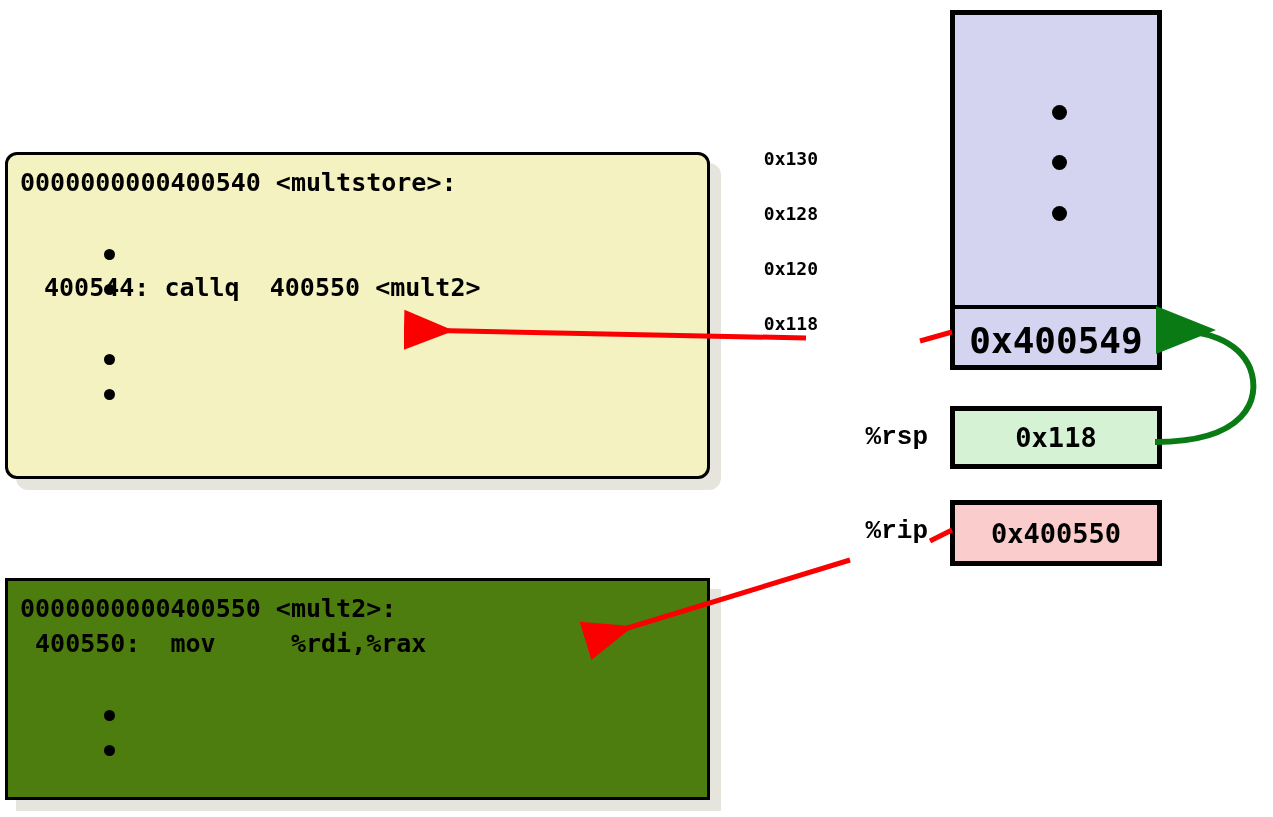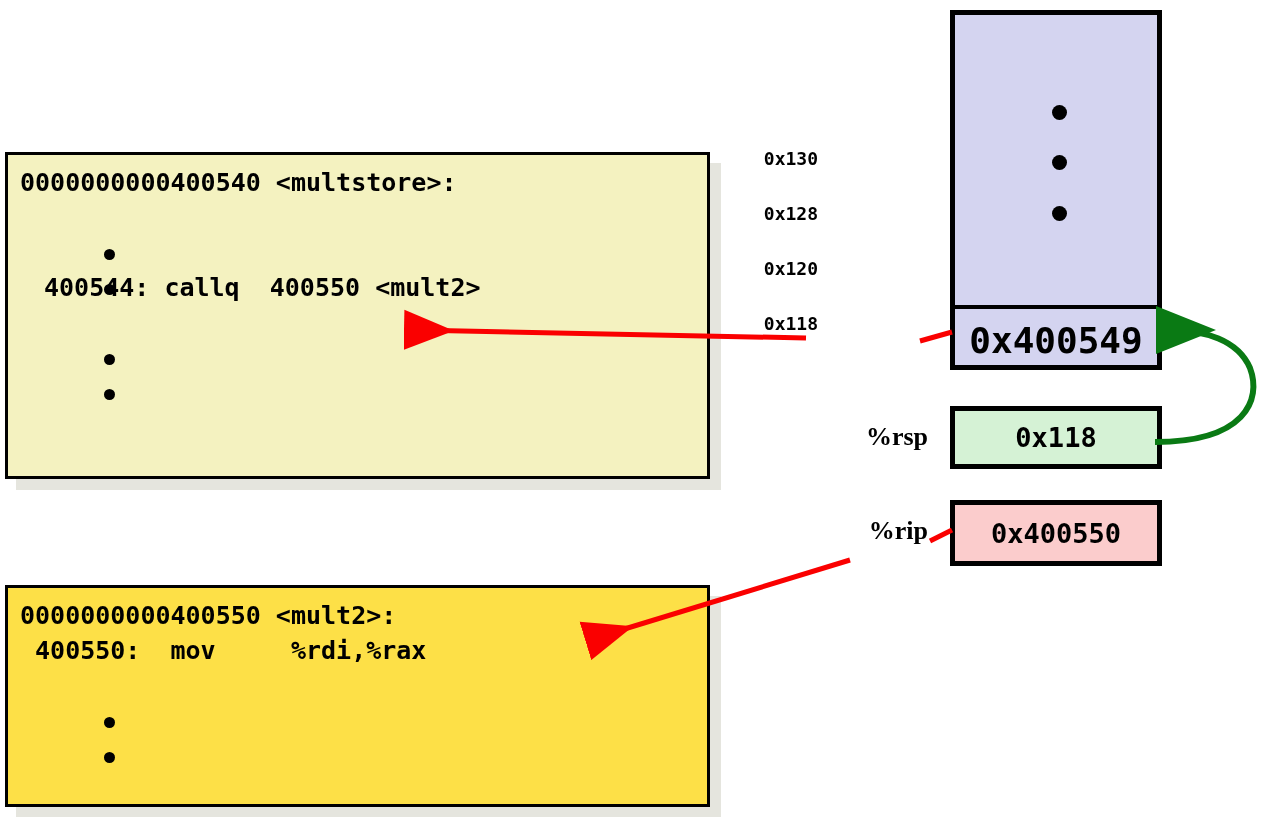--- a/index.html
+++ b/index.html
@@ -17,22 +17,22 @@
   }
 
   
   .code-box {
     position: absolute;
     border: 3px solid #000000;
     box-sizing: border-box;
     box-shadow: 11px 11px 0 0 rgba(228,228,220,0.95);
     padding: 10px 0 10px 12px;
   }
-  .code-box.yellow { background: #f4f2c0; }
-  .code-box.green  { background: #fde047; margin-top: 7px; }
+  .code-box.yellow { background: #f4f2c0; border-radius: 12px; }
+  .code-box.green  { background: #4d7c0f; }
 
   .code-line {
     font-family: "DejaVu Sans Mono", "Liberation Mono", monospace;
     font-weight: bold;
     font-size: 25px;
     line-height: 35px;
     color: #000000;
     white-space: pre;
     letter-spacing: 0px;
   }
@@ -112,21 +112,21 @@
     font-family: "DejaVu Sans Mono", "Liberation Mono", monospace;
     font-weight: bold;
     font-size: 27px;
     color: #000000;
   }
   #rsp-box { left: 950px; top: 406px; width: 212px; height: 63px; background: #d5f2d5; }
   #rip-box { left: 950px; top: 500px; width: 212px; height: 66px; background: #fbcccc; }
 
   .reg-label {
     position: absolute;
-    font-family: Liberation Serif, serif;
+    font-family: Liberation Mono, monospace;
     font-weight: bold;
     font-size: 26px;
     color: #000000;
     text-align: right;
     width: 110px;
   }
 
   
   #arrows {
     position: absolute;

